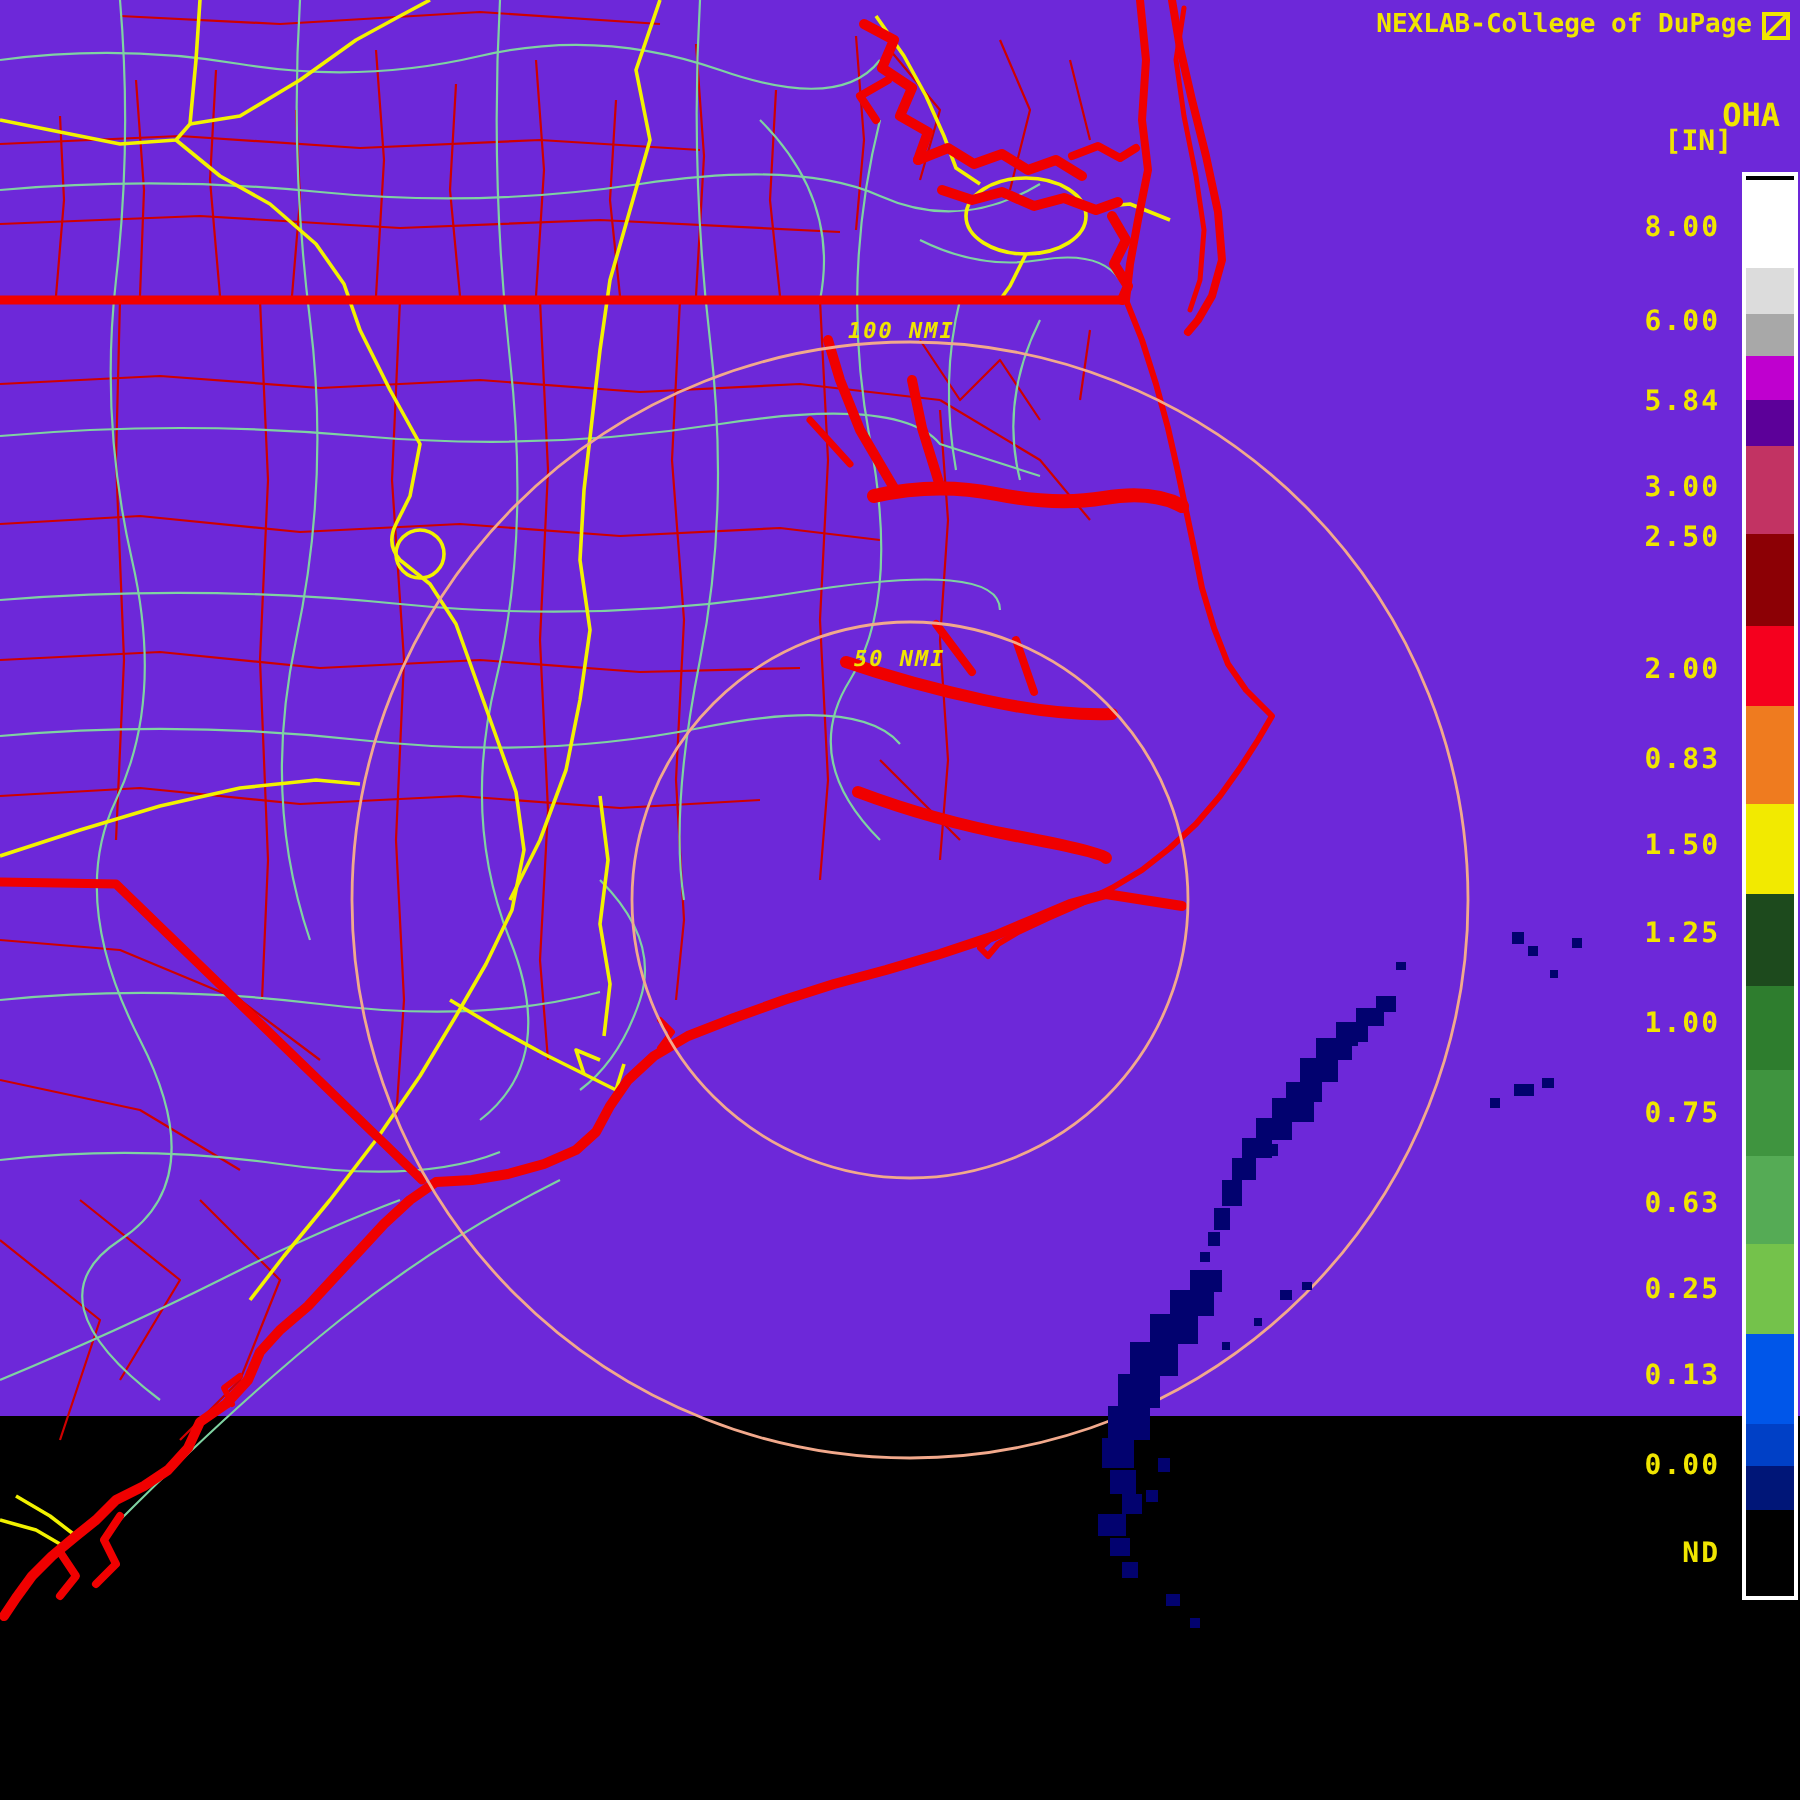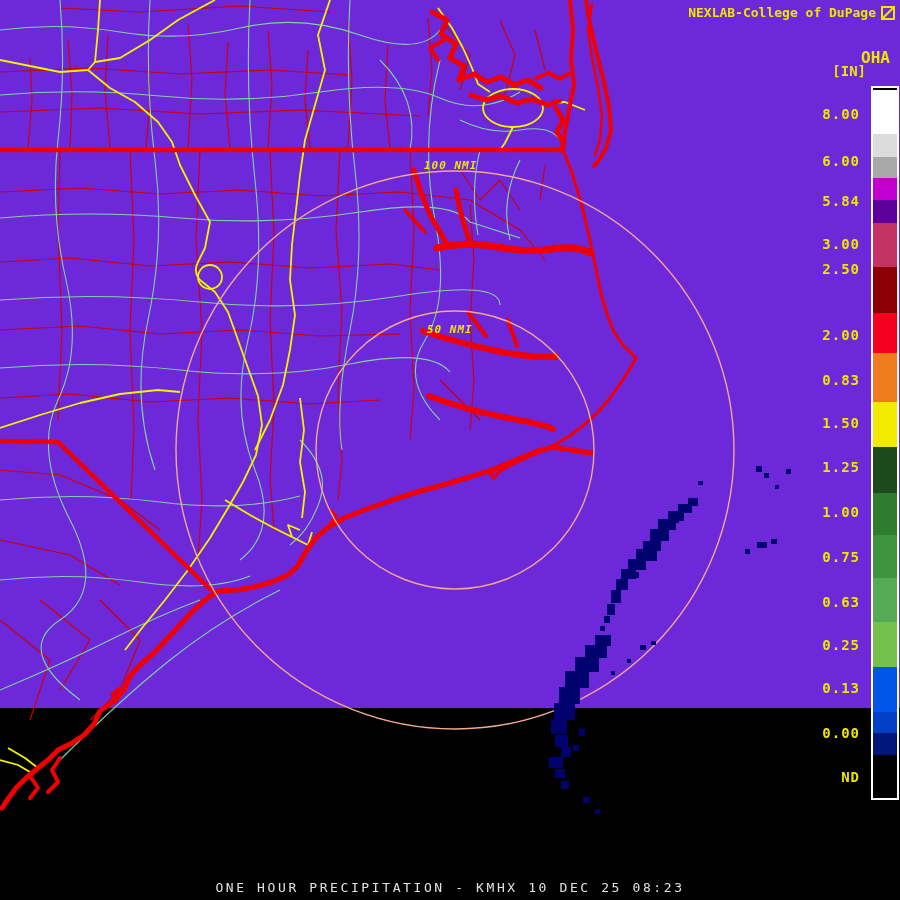--- a/index.html
+++ b/index.html
@@ -258,14 +258,13 @@
       <div class="tick" style="top: 593px;">0.63</div>
       <div class="tick" style="top: 636px;">0.25</div>
       <div class="tick" style="top: 679px;">0.13</div>
       <div class="tick" style="top: 724px;">0.00</div>
       <div class="tick" style="top: 768px;">ND</div>
     </div>
 
   <div class="ring-label r100">100 NMI</div>
   <div class="ring-label r50">50 NMI</div>
 
-  <div class="caption">ONE HOUR PRECIPITATION - KMHX 10 DEC 25 08:23</div>
 </div>
 
 </body></html>

